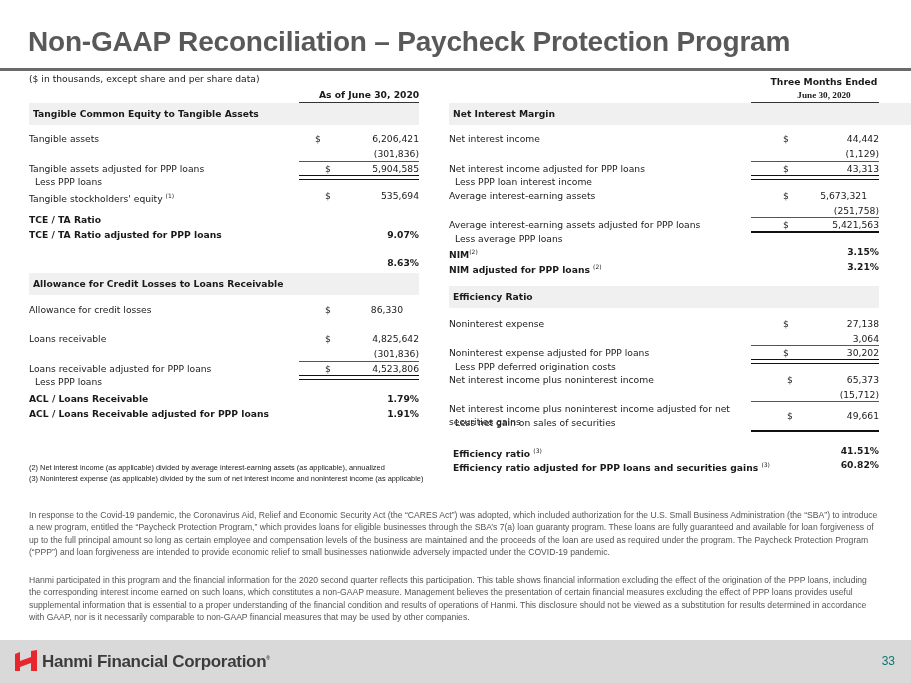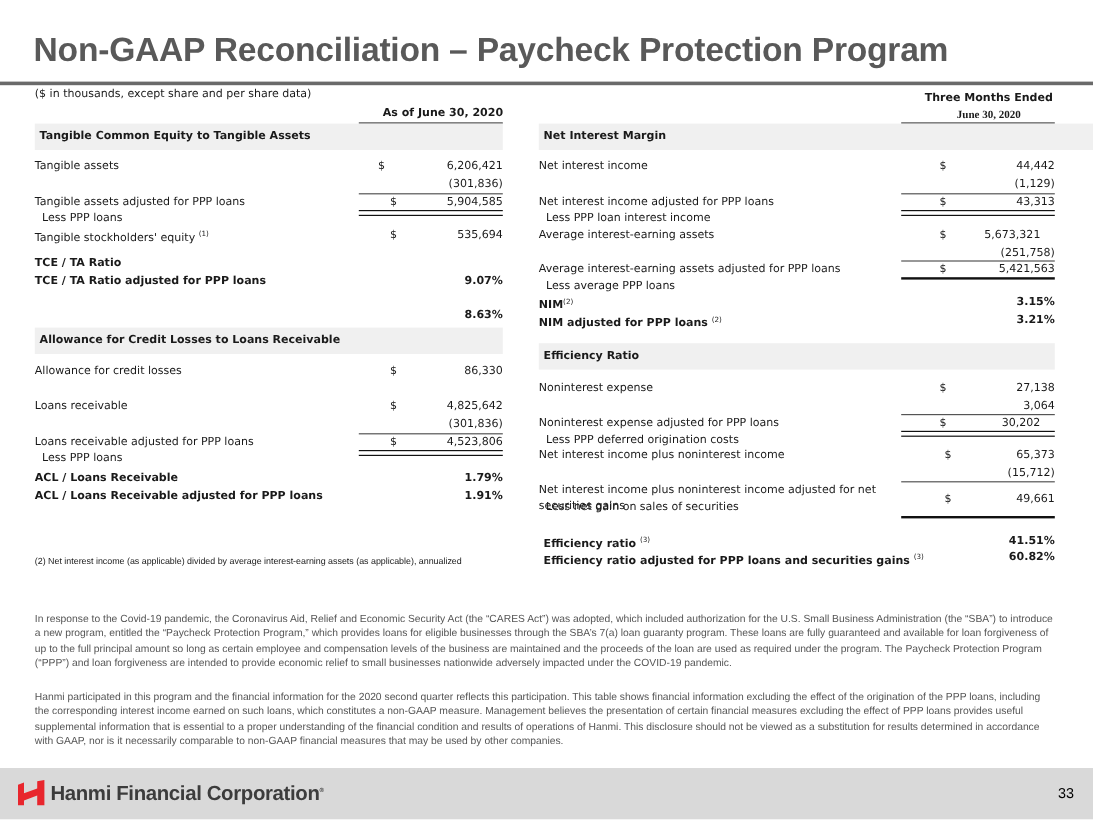--- a/index.html
+++ b/index.html
@@ -21,21 +21,21 @@
   .rule-thin { position:absolute; height:1px; background:#555; }
   .rule-dbl { position:absolute; height:3px; border-top:1px solid #111; border-bottom:1px solid #111; }
   .rule-thick { position:absolute; height:2px; background:#111; }
   .hdr { position:absolute; text-align:center; font-weight:bold; white-space:nowrap; line-height:12px; }
   .notes { position:absolute; left:29px; top:462px; font-size:7.4px; color:#1a1a1a; line-height:11px; }
   .para { position:absolute; left:29px; width:852px; font-size:8.6px; color:#555; line-height:12.3px; }
   .footer { position:absolute; left:0; top:640px; width:911px; height:43px; background:#d9d9d9; }
   .logo-mark { position:absolute; left:14px; top:10px; }
   .logo-text { position:absolute; left:42px; top:12px; font-size:17px; font-weight:bold; color:#3c3c3c; letter-spacing:-0.3px; }
   .logo-tm { font-size:5px; vertical-align:super; }
-  .pageno { position:absolute; right:16px; top:14px; font-size:12px; color:#000000; }
+  .pageno { position:absolute; right:16px; top:14px; font-size:12px; color:#0f766e; }
 </style>
 </head>
 <body>
 
 <div class="title">Non-GAAP Reconciliation – Paycheck Protection Program</div>
 <div class="title-rule"></div>
 
 <div class="tbl" style="left:29px; top:73px; width:390px; height:360px;">
   <div class="row" style="top:0px;">($ in thousands, except share and per share data)</div>
   <div class="hdr" style="left:290px; width:100px; top:16px;">As of June 30, 2020</div>
@@ -77,21 +77,21 @@
     <span class="val" style="right:0;">9.07%</span>
   </div>
 
   <div class="band" style="left:0; top:200px; width:390px;">
     <span class="lbl bold">Allowance for Credit Losses to Loans Receivable</span>
   </div>
 
   <div class="row" style="top:231px; width:390px;">
     <span class="lbl">Allowance for credit losses</span>
     <span class="dol" style="left:296px;">$</span>
-    <span class="val" style="right:0;">86,330</span>
+    <span class="val" style="right:16px;">86,330</span>
   </div>
 
   <div class="row" style="top:260px; width:390px;">
     <span class="lbl">Loans receivable</span>
     <span class="dol" style="left:296px;">$</span>
     <span class="val" style="right:0;">4,825,642</span>
   </div>
   <div class="row" style="top:275px; width:390px;">
     <span class="lbl indent">Less PPP loans</span>
     <span class="val" style="right:0;">(301,836)</span>
@@ -176,21 +176,21 @@
     <span class="val" style="right:0;">27,138</span>
   </div>
   <div class="row" style="top:260px; width:430px;">
     <span class="lbl indent">Less PPP deferred origination costs</span>
     <span class="val" style="right:0;">3,064</span>
   </div>
   <div class="rule-thin" style="left:302px; width:128px; top:272px;"></div>
   <div class="row" style="top:274px; width:430px;">
     <span class="lbl">Noninterest expense adjusted for PPP loans</span>
     <span class="dol" style="left:334px;">$</span>
-    <span class="val" style="right:12px;">30,202</span>
+    <span class="val" style="right:0;">30,202</span>
   </div>
   <div class="rule-dbl" style="left:302px; width:128px; top:286px;"></div>
 
   <div class="row" style="top:301px; width:430px;">
     <span class="lbl">Net interest income plus noninterest income</span>
     <span class="dol" style="left:338px;">$</span>
     <span class="val" style="right:0;">65,373</span>
   </div>
   <div class="row" style="top:316px; width:430px;">
     <span class="lbl indent">Less net gain on sales of securities</span>
@@ -214,20 +214,21 @@
     <span class="val" style="right:0;">41.51%</span>
   </div>
   <div class="row bold" style="top:386px; width:430px;">
     <span class="lbl" style="left:4px;"><span>Efficiency ratio adjusted for PPP loans and securities gains</span> <span class="sup">(3)</span></span>
     <span class="val" style="right:0;">60.82%</span>
   </div>
 </div>
 
 <div class="notes">
   <div>(2) Net interest income (as applicable) divided by average interest-earning assets (as applicable), annualized</div>
+  <div>(3) Noninterest expense (as applicable) divided by the sum of net interest income and noninterest income (as applicable)</div>
 </div>
 
 <div class="para" style="top:509px;">In response to the Covid-19 pandemic, the Coronavirus Aid, Relief and Economic Security Act (the “CARES Act”) was adopted, which included authorization for the U.S. Small Business Administration (the “SBA”) to introduce a new program, entitled the “Paycheck Protection Program,” which provides loans for eligible businesses through the SBA’s 7(a) loan guaranty program. These loans are fully guaranteed and available for loan forgiveness of up to the full principal amount so long as certain employee and compensation levels of the business are maintained and the proceeds of the loan are used as required under the program. The Paycheck Protection Program (“PPP”) and loan forgiveness are intended to provide economic relief to small businesses nationwide adversely impacted under the COVID-19 pandemic.</div>
 <div class="para" style="top:574px;">Hanmi participated in this program and the financial information for the 2020 second quarter reflects this participation. This table shows financial information excluding the effect of the origination of the PPP loans, including the corresponding interest income earned on such loans, which constitutes a non-GAAP measure. Management believes the presentation of certain financial measures excluding the effect of PPP loans provides useful supplemental information that is essential to a proper understanding of the financial condition and results of operations of Hanmi. This disclosure should not be viewed as a substitution for results determined in accordance with GAAP, nor is it necessarily comparable to non-GAAP financial measures that may be used by other companies.</div>
 
 <div class="footer">
   <span class="logo-mark">
     <svg width="24" height="22" viewBox="0 0 24 22">
       <path d="M1 4 L6 2 L6 11 L17 7 L17 1 L23 0 L23 21 L17 21 L17 13 L6 17 L6 21 L1 21 Z" fill="#e8262d"></path>
     </svg>

